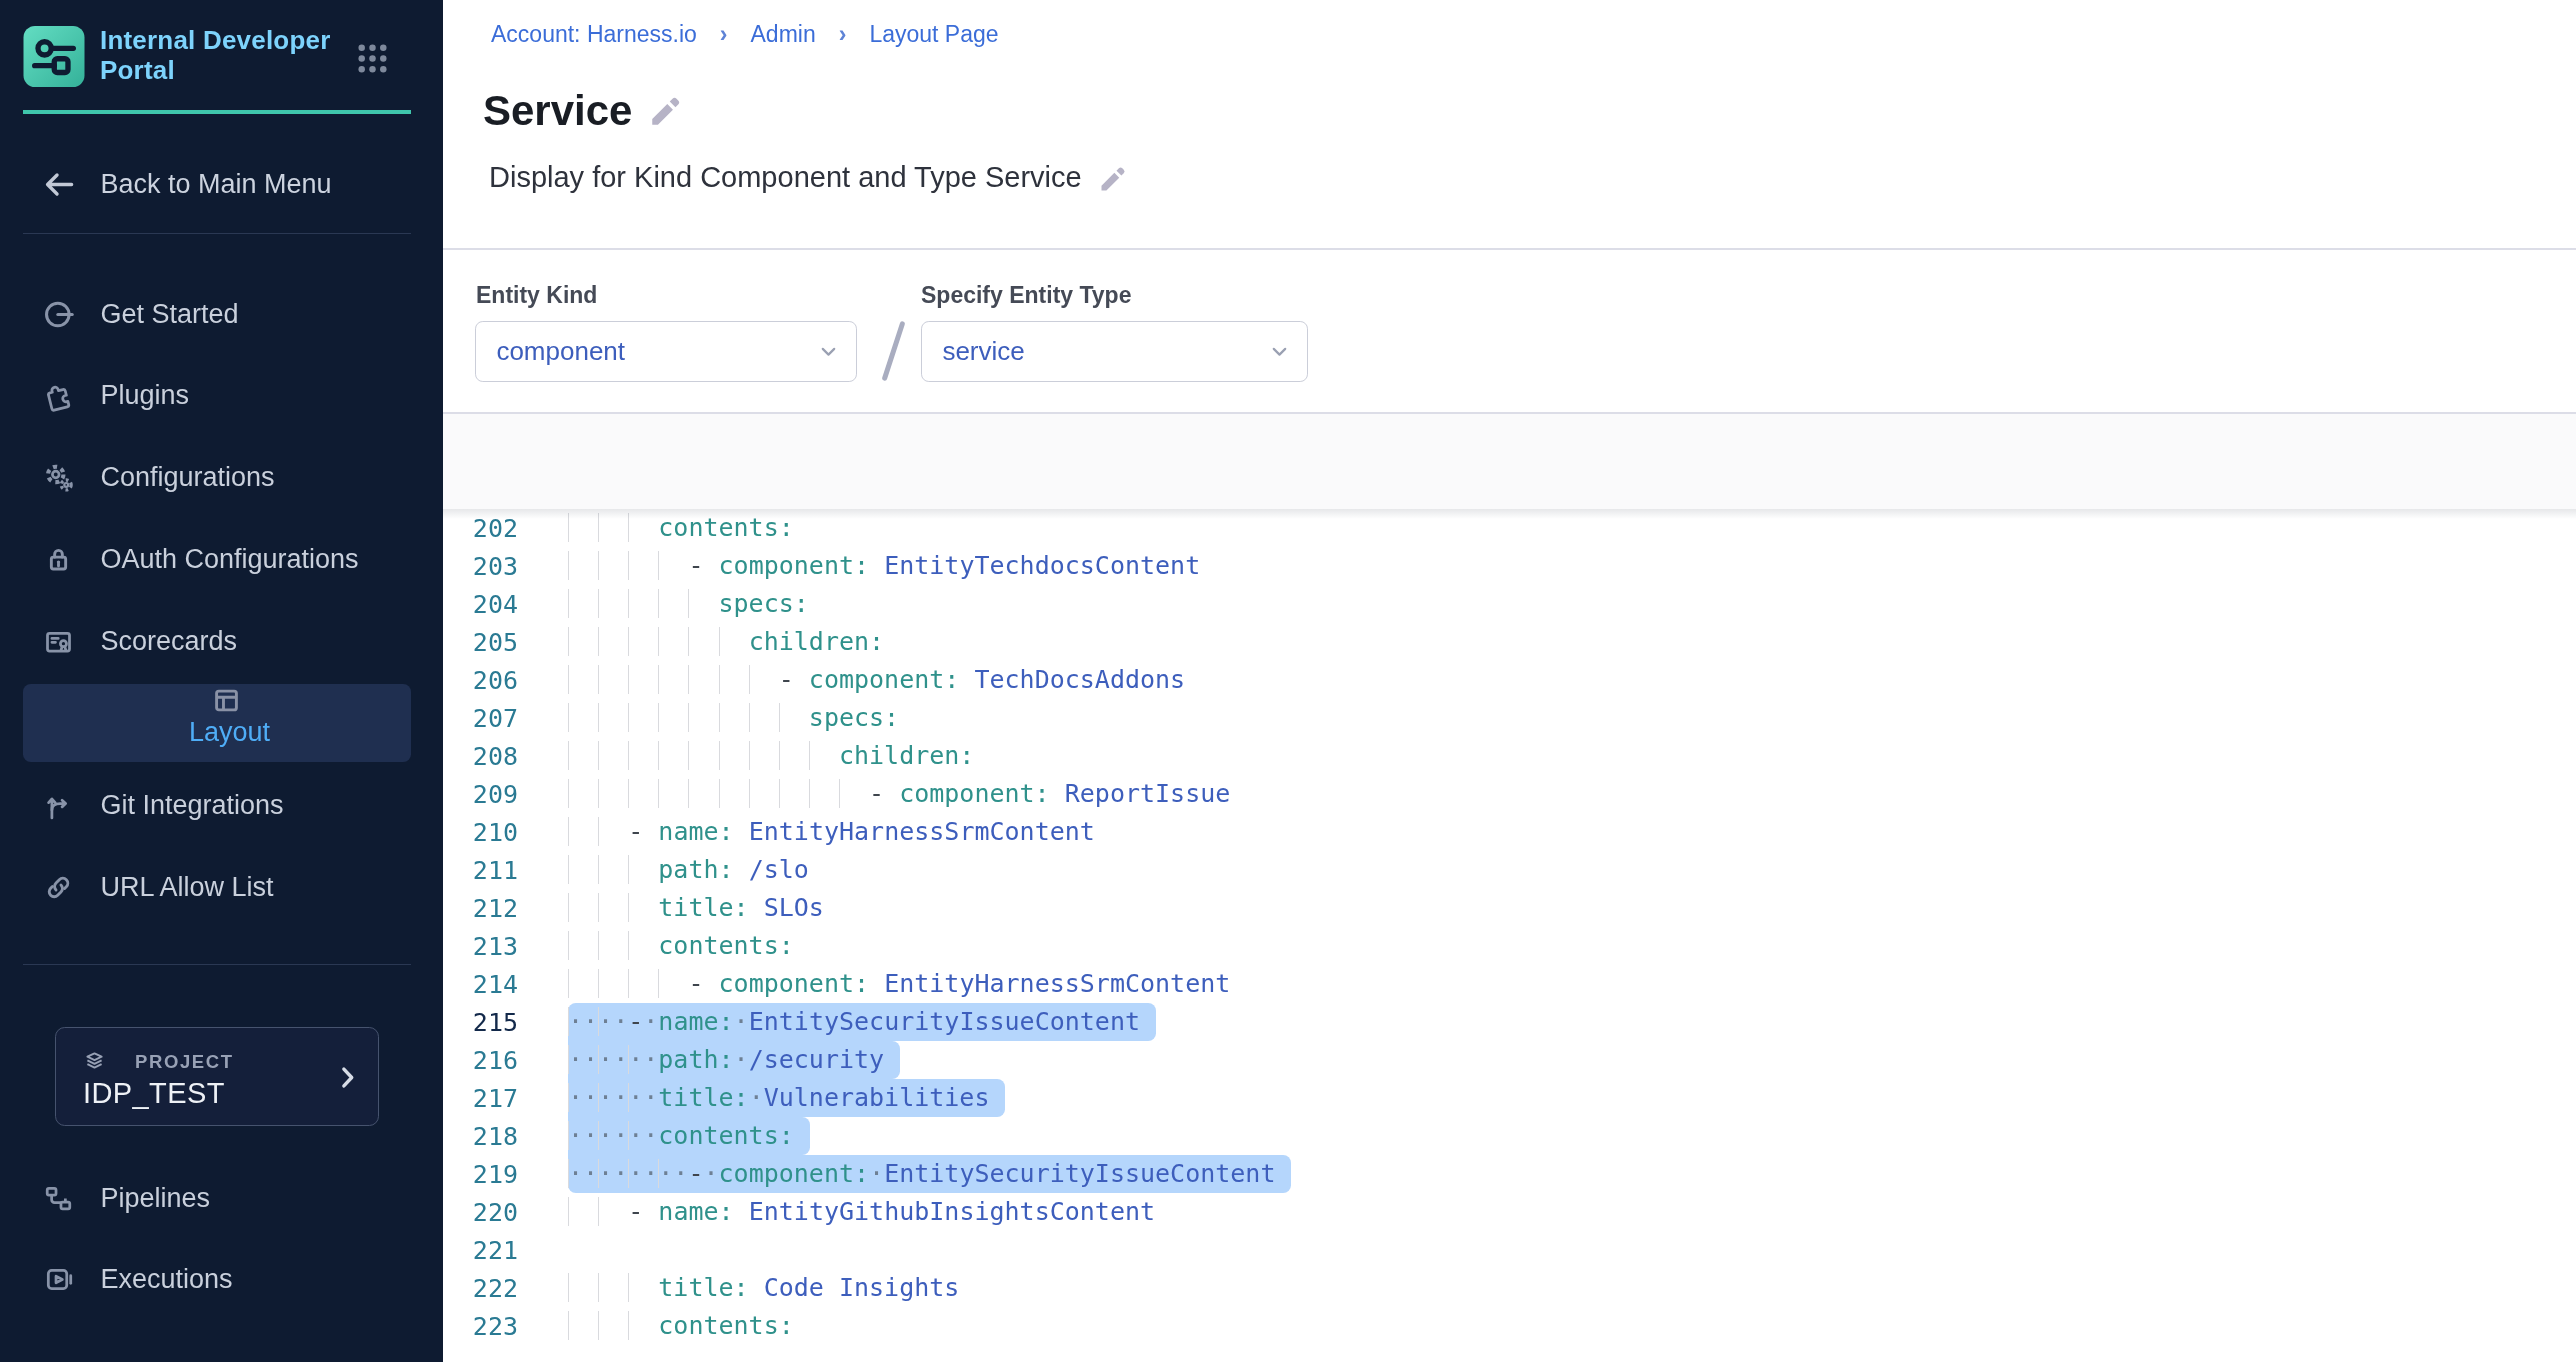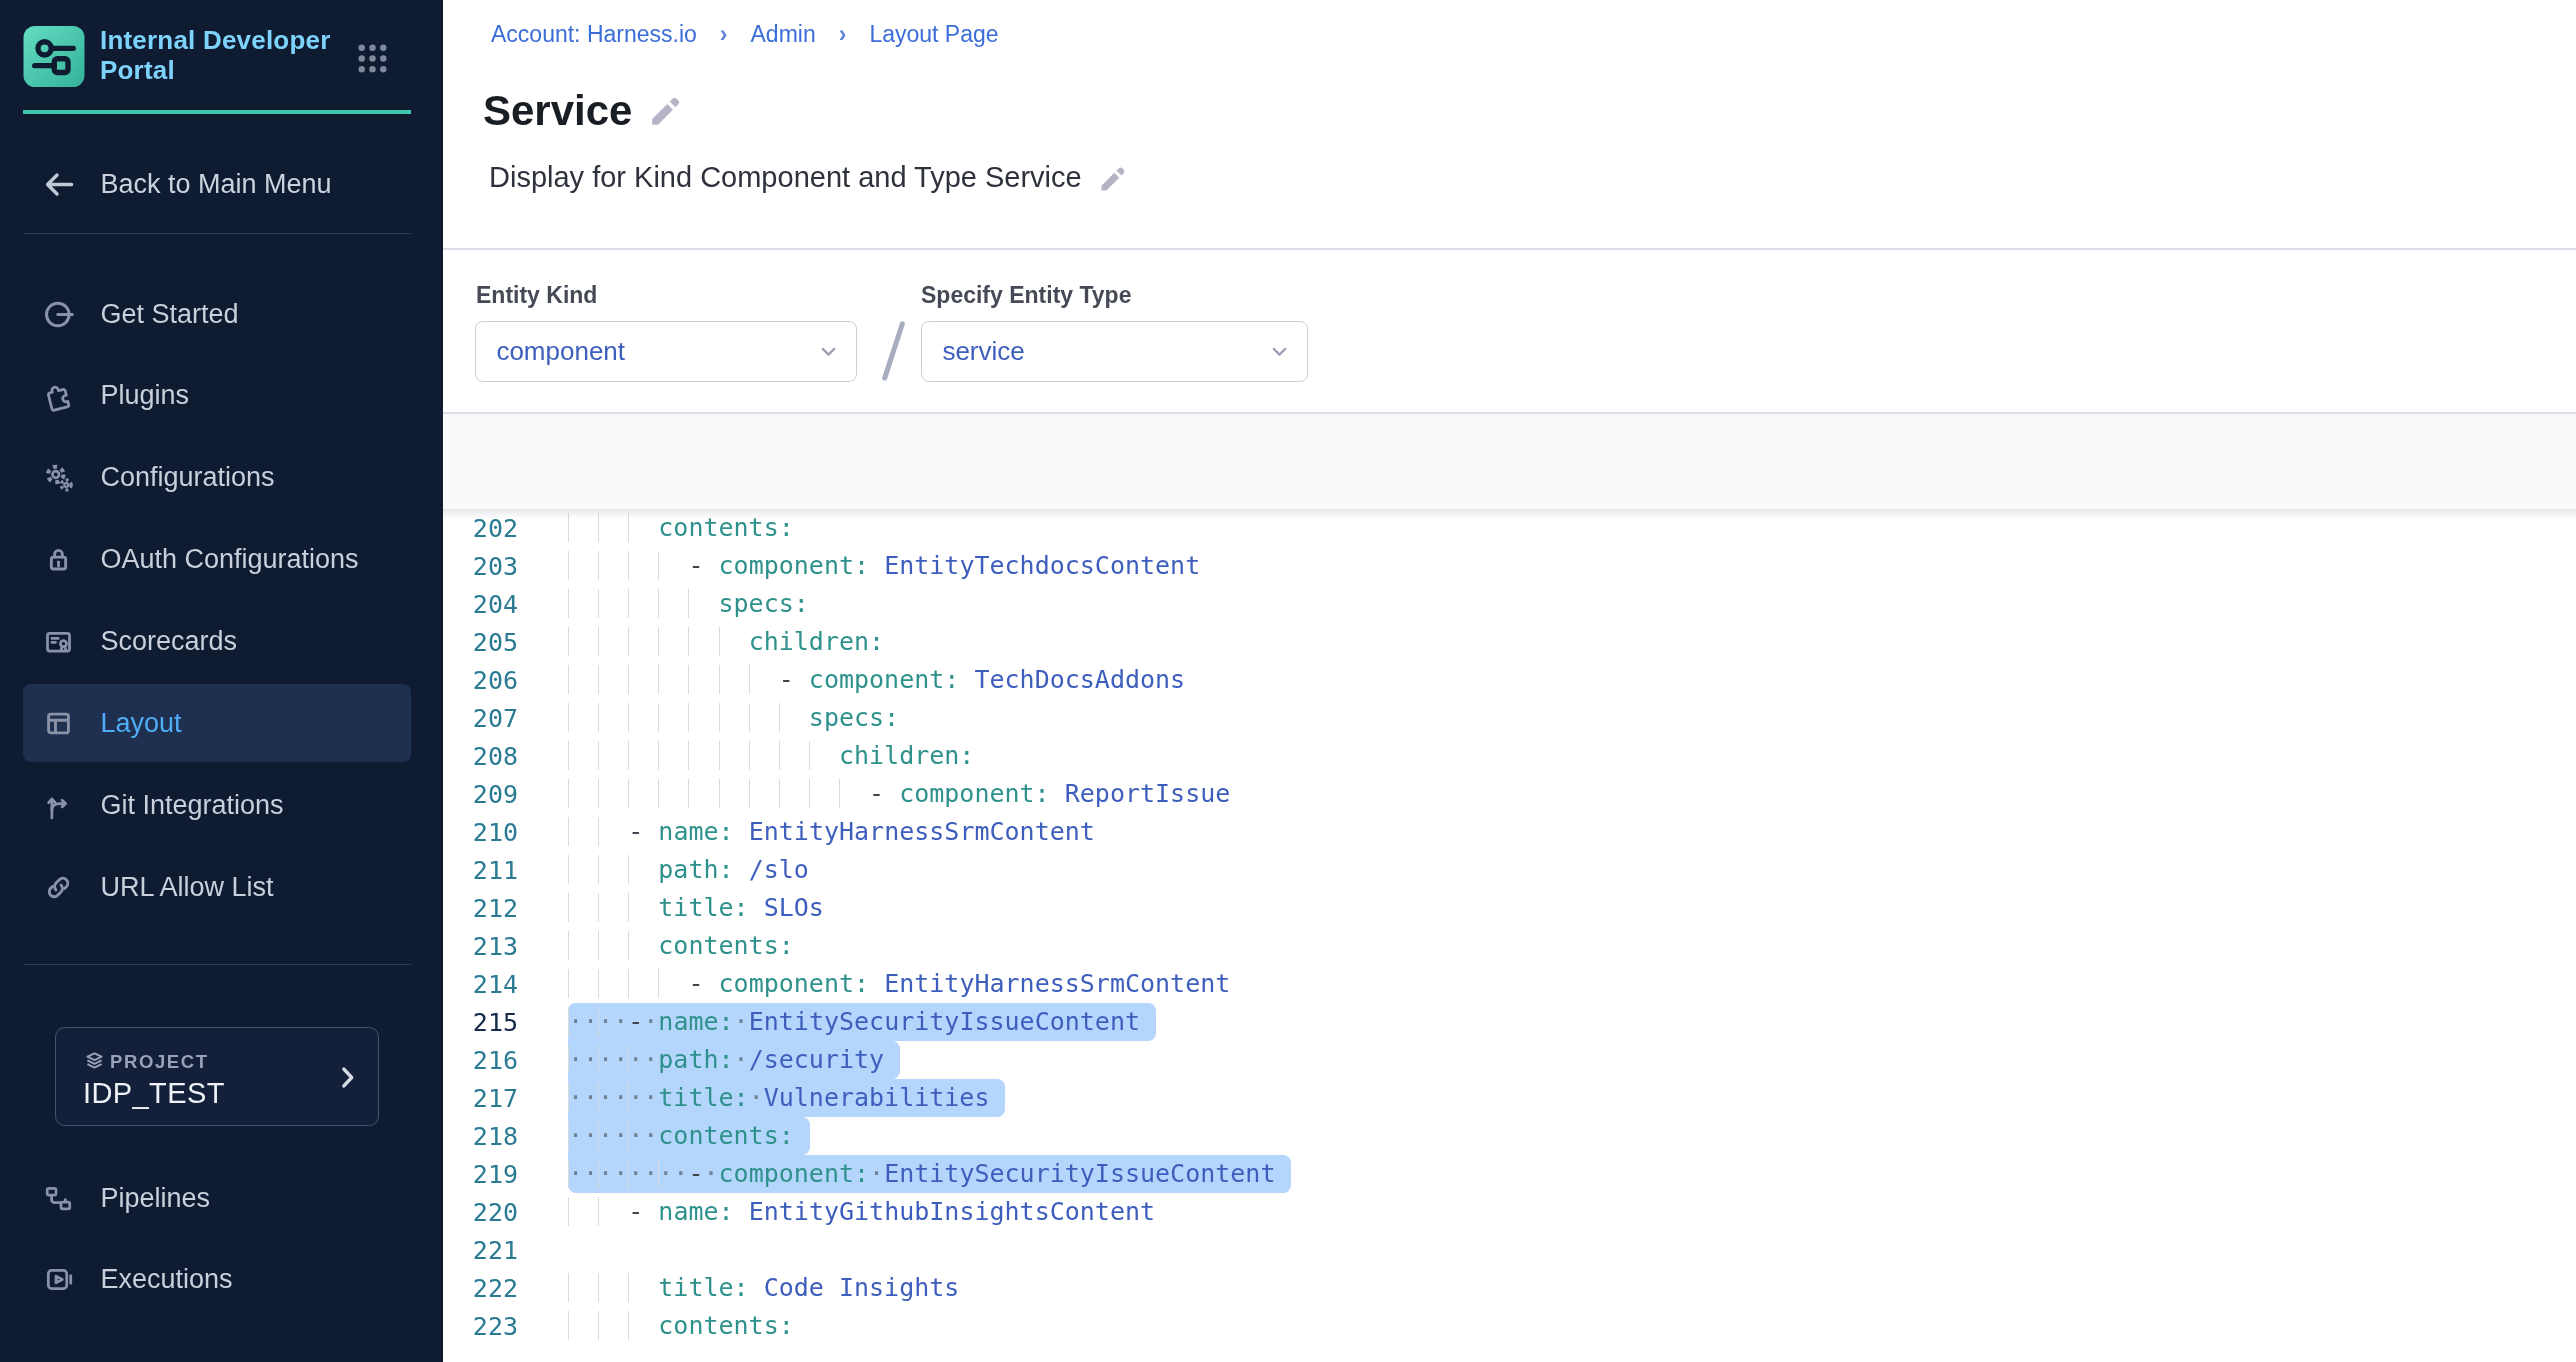--- a/index.html
+++ b/index.html
@@ -15,24 +15,24 @@
   .back-row{position:absolute;left:23px;top:156px;width:388px;height:56px;display:flex;
             align-items:center;color:#ccd3df;font-size:27px;cursor:pointer;}
   .back-row svg{margin-left:17.5px;width:35px;height:35px;flex:none;}
   .back-row .lbl{margin-left:25px;}
   .sb-divider{position:absolute;left:23px;width:388px;height:1px;background:#2a3853;}
   .menu{position:absolute;left:23px;width:388px;}
   .mi{height:78px;margin-bottom:3.9px;display:flex;align-items:center;border-radius:7.8px;
       font-size:27px;color:#c9d0dc;cursor:pointer;}
   .mi svg{margin-left:19.4px;width:33px;height:33px;flex:none;}
   .mi .lbl{margin-left:25px;white-space:nowrap;}
-  .mi.sel{background:#1f2f50;color:#4fadf6;}
+  .mi.sel{background:#1f2f50;color:#4fadf6;flex-direction:column;}
   .project-card{position:absolute;left:55px;top:1027px;width:324px;height:99px;box-sizing:border-box;
                 border:1px solid #46536e;border-radius:9.7px;background:#141f3a;cursor:pointer;}
-  .pc-eyebrow{position:absolute;left:26px;top:21.4px;display:flex;gap:3px;align-items:center;
+  .pc-eyebrow{position:absolute;left:26px;top:21.4px;display:flex;gap:28px;align-items:center;
               color:#98a1b5;font-size:18.5px;font-weight:700;letter-spacing:1.6px;}
   .pc-name{position:absolute;left:27px;top:49px;color:#eef1f6;font-size:29px;letter-spacing:0.4px;}
   .pc-chev{position:absolute;right:15.6px;top:33px;width:29px;height:33px;}
   
   .breadcrumb{position:absolute;left:491px;top:21.4px;display:flex;align-items:center;gap:23px;
               font-size:23px;color:#3b6dd8;}
   .crumb{cursor:pointer;}
   .crumb-sep{color:#5e83d6;font-size:23px;font-weight:700;}
   .page-title{position:absolute;left:483px;top:87px;font-size:42px;font-weight:700;color:#191d24;}
   .pencil{position:absolute;cursor:pointer;}

